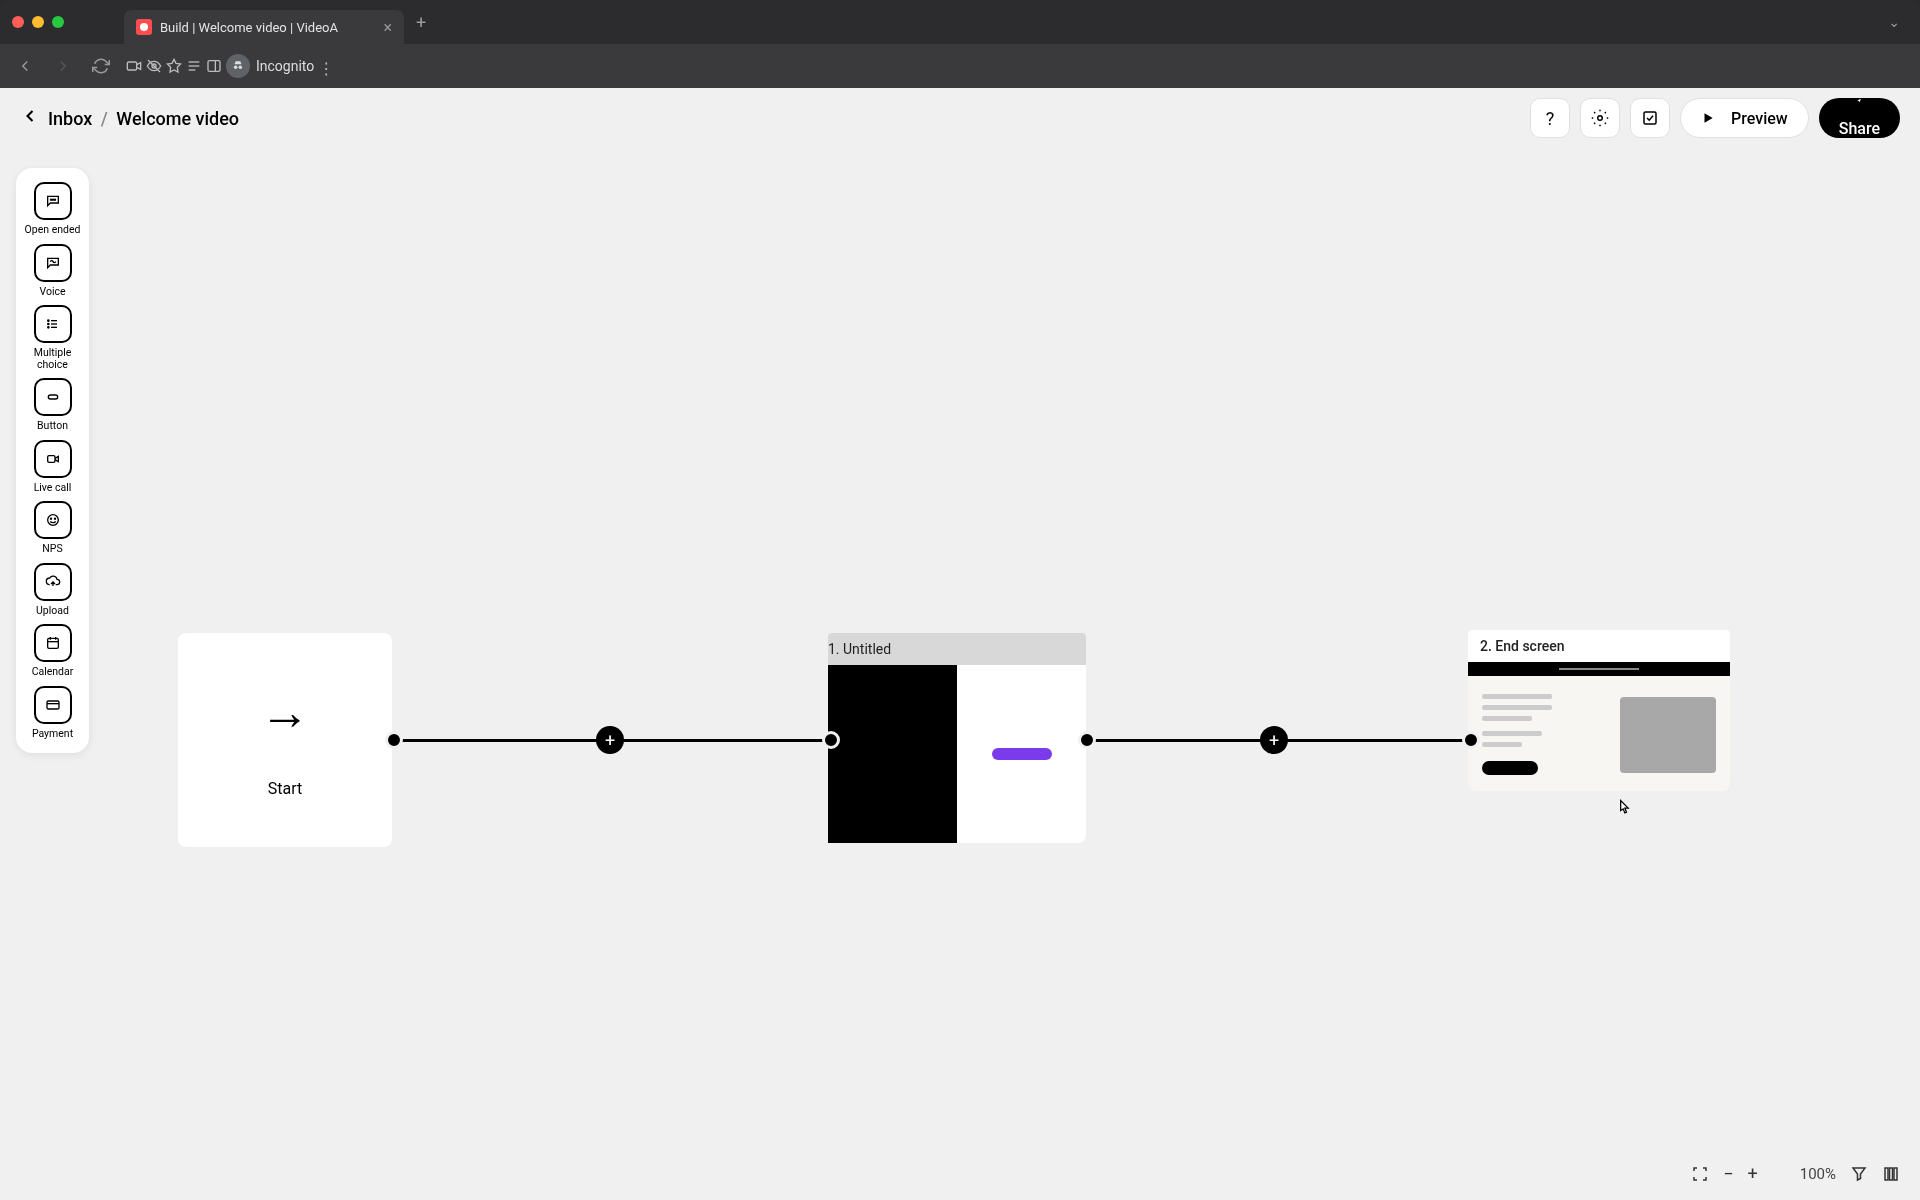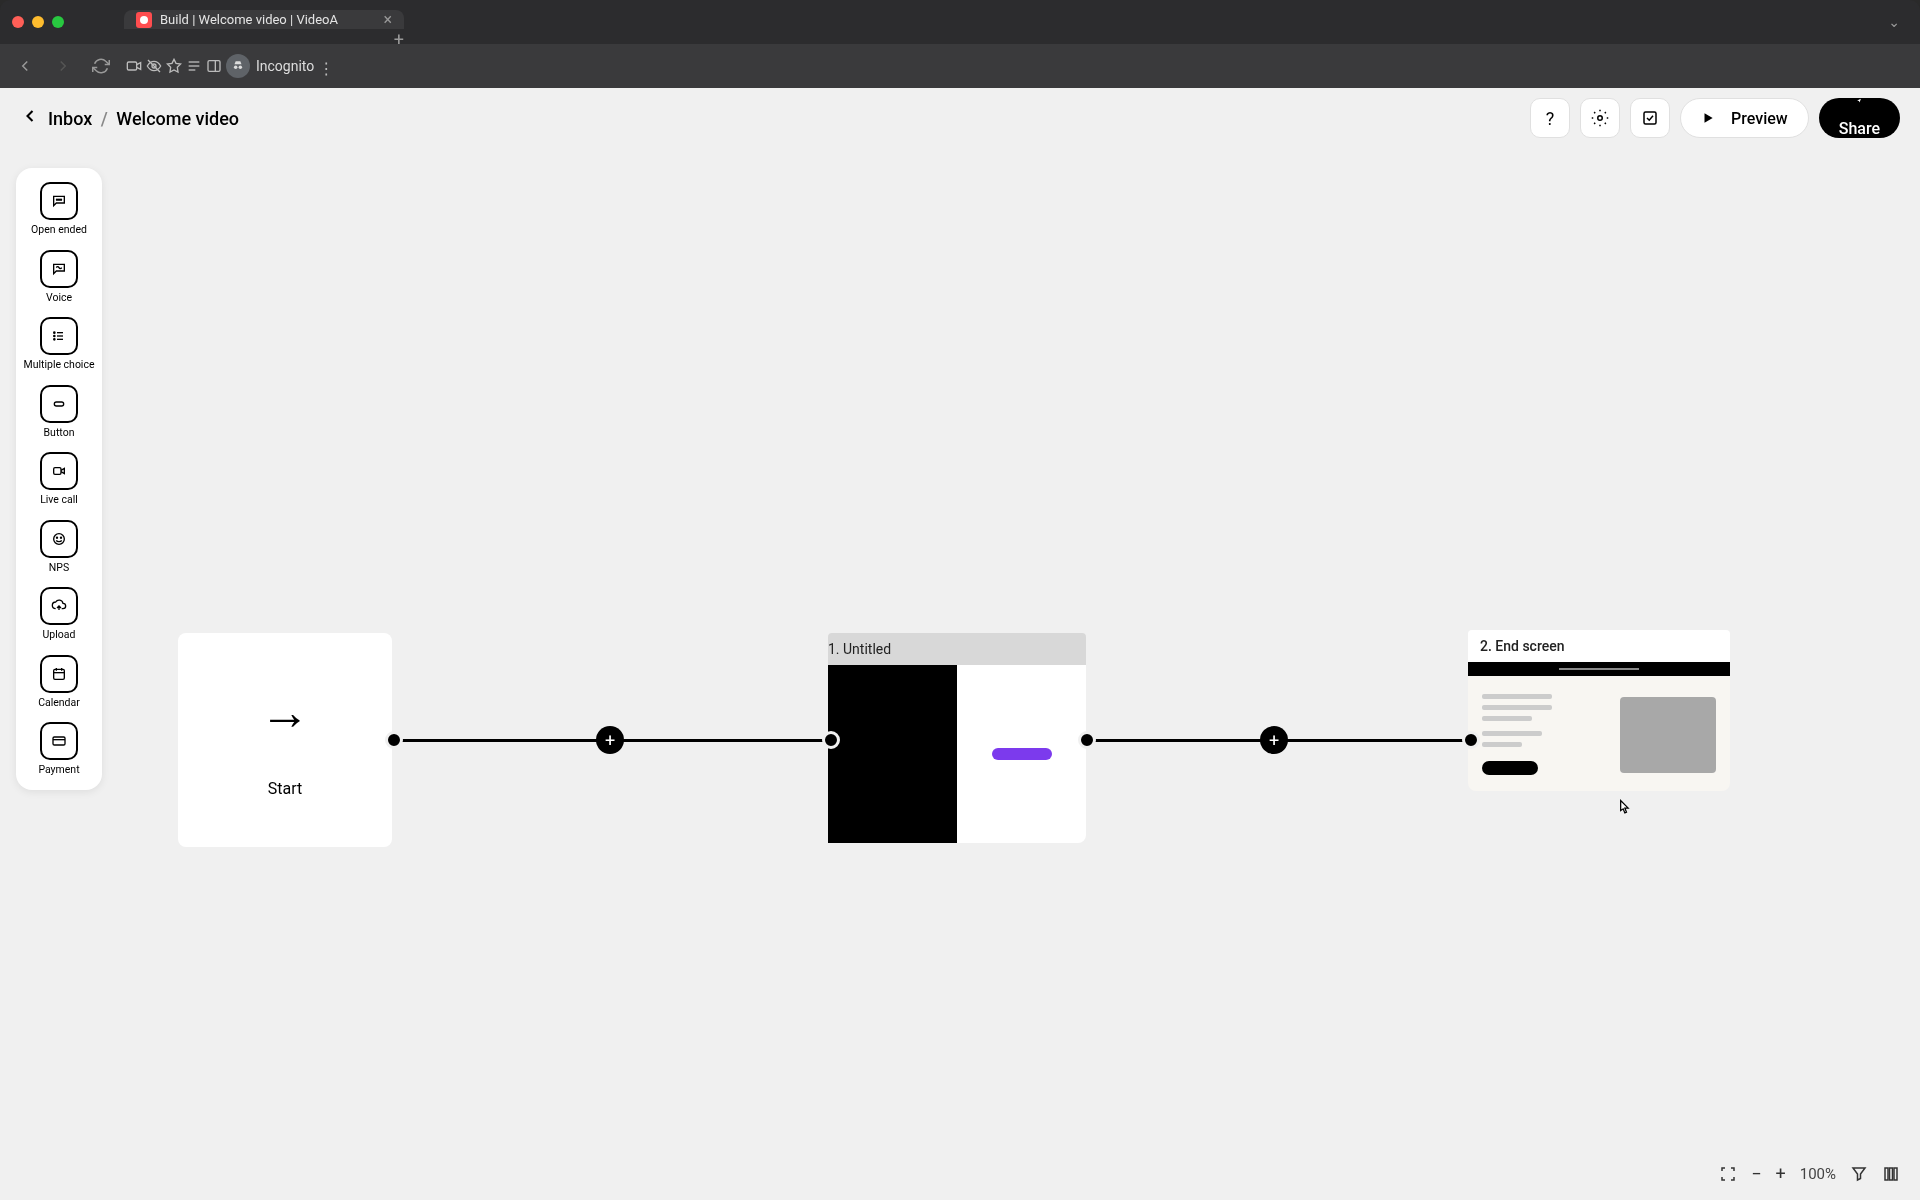--- a/index.html
+++ b/index.html
@@ -4,21 +4,21 @@
   <style>
     * { margin: 0; padding: 0; box-sizing: border-box; font-family: -apple-system, BlinkMacSystemFont, 'Segoe UI', Roboto, sans-serif; }
     body { width: 1920px; height: 1200px; background: #2a2a2a; overflow: hidden; position: relative; }
     
     .browser-chrome { background: #2c2c2e; height: 44px; display: flex; align-items: center; padding: 0 12px; border-radius: 10px 10px 0 0; }
     .traffic-lights { display: flex; gap: 8px; margin-right: 60px; }
     .traffic-light { width: 12px; height: 12px; border-radius: 50%; }
     .tl-red { background: #ff5f57; }
     .tl-yellow { background: #febc2e; }
     .tl-green { background: #28c840; }
-    .tab-strip { display: flex; align-items: flex-end; height: 100%; flex-direction: column; }
+    .tab-strip { display: flex; align-items: center; height: 100%; }
     .tab { background: #3a3a3c; height: 34px; border-radius: 8px 8px 0 0; display: flex; align-items: center; padding: 0 12px; gap: 8px; color: #e4e4e4; font-size: 13px; margin-top: 10px; min-width: 280px; }
     .tab-favicon { width: 16px; height: 16px; background: #ff4d4f; border-radius: 3px; display:flex; align-items:center; justify-content:center;}
     .tab-close { color: #999; cursor: pointer; margin-left:auto; font-size:16px;}
     .new-tab { color: #999; margin-left: 12px; font-size: 18px; cursor: pointer; }
     .tab-dropdown { margin-left: auto; color: #999; font-size: 14px; padding: 0 8px; }
     
     .url-bar-row { background: #3a3a3c; height: 44px; display: flex; align-items: center; padding: 0 12px; gap: 12px; }
     .nav-btn { color: #999; font-size: 18px; cursor: pointer; padding: 4px; display:flex; align-items:center;}
     .nav-btn.disabled { color: #555; }
     .url-field { flex: 1; background: #2c2c2e; border-radius: 20px; height: 32px; display: flex; align-items: center; padding: 0 14px; color: #ccc; font-size: 14px; gap: 8px; }
@@ -35,21 +35,21 @@
     .app-header { height: 60px; display: flex; align-items: center; padding: 0 20px; gap: 8px; }
     .back-arrow { font-size: 20px; color: #000; cursor: pointer; }
     .breadcrumb { font-size: 18px; color: #000; font-weight: 500; }
     .breadcrumb .sep { color: #888; margin: 0 4px; }
     .header-actions { margin-left: auto; display: flex; gap: 10px; align-items: center; }
     .icon-btn { width: 40px; height: 40px; border-radius: 10px; display: flex; align-items: center; justify-content: center; cursor: pointer; font-size: 18px; background:#fff; border:1px solid #e0e0e0;}
     .pill-btn { height: 40px; border-radius: 20px; padding: 0 20px; display: flex; align-items: center; gap: 16px; font-size: 16px; font-weight: 500; cursor: pointer; }
     .pill-white { background: #fff; color: #000; border:1px solid #e0e0e0;}
     .pill-black { background: #000; color: #fff; flex-direction: column; }
     
-    .left-palette { position: absolute; left: 16px; top: 80px; width: 86px; background: #fff; border-radius: 16px; padding: 10px 6px; box-shadow: 0 2px 8px rgba(0,0,0,0.08); display:flex; flex-direction:column; gap:6px; }
+    .left-palette { position: absolute; left: 16px; top: 80px; width: 73px; background: #fff; border-radius: 16px; padding: 10px 6px; box-shadow: 0 2px 8px rgba(0,0,0,0.08); display:flex; flex-direction:column; gap:0; }
     .palette-item { display: flex; flex-direction: column; align-items: center; gap: 4px; cursor: pointer; padding: 4px 0; }
     .palette-icon { width: 38px; height: 38px; border: 2px solid #000; border-radius: 10px; display: flex; align-items: center; justify-content: center; font-size: 16px; }
     .palette-label { font-size: 10.5px; color: #000; text-align: center; line-height:1.1;}
     
     .canvas { position: absolute; inset: 0; }
     
     .node { position: absolute; background: #fff; border-radius: 8px; cursor: pointer; }
     .node-start { left: 178px; top: 545px; width: 214px; height: 214px; display:flex; flex-direction:column; align-items:center; justify-content:center; }
     .start-arrow { font-size: 50px; font-weight: bold; margin-bottom:18px;}
     .start-label { font-size: 16px; margin-top:20px;}
@@ -78,21 +78,21 @@
     .port.p1 { left: 385px; }
     .port.p2 { left: 822px; }
     .port.p3 { left: 1078px; }
     .port.p4 { left: 1462px; }
     .add-node { position: absolute; width: 28px; height: 28px; background: #000; border-radius: 50%; color: #fff; display:flex; align-items:center; justify-content:center; top: 638px; font-size:18px; cursor:pointer; z-index:2;}
     .add1 { left: 596px; }
     .add2 { left: 1260px; }
     
     .zoom-controls { position: absolute; right: 20px; bottom: 16px; display: flex; gap: 14px; align-items: center; }
     .zoom-btn { font-size: 18px; color: #333; cursor: pointer; display:flex; align-items:center;}
-    .zoom-level { font-size: 15px; color: #444; }
+    .zoom-level { font-size: 15px; color: #444; margin-left: 28px; }
     
     .cursor-hand { position: absolute; left: 1614px; top: 710px; font-size: 18px; pointer-events:none; z-index:99; color:#000;}
     
     svg.icon { width:1em; height:1em; stroke:currentColor; fill:none; stroke-width:2; }
   </style>
 </head>
 <body>
 
 <div class="browser-chrome">
   <div class="traffic-lights">

